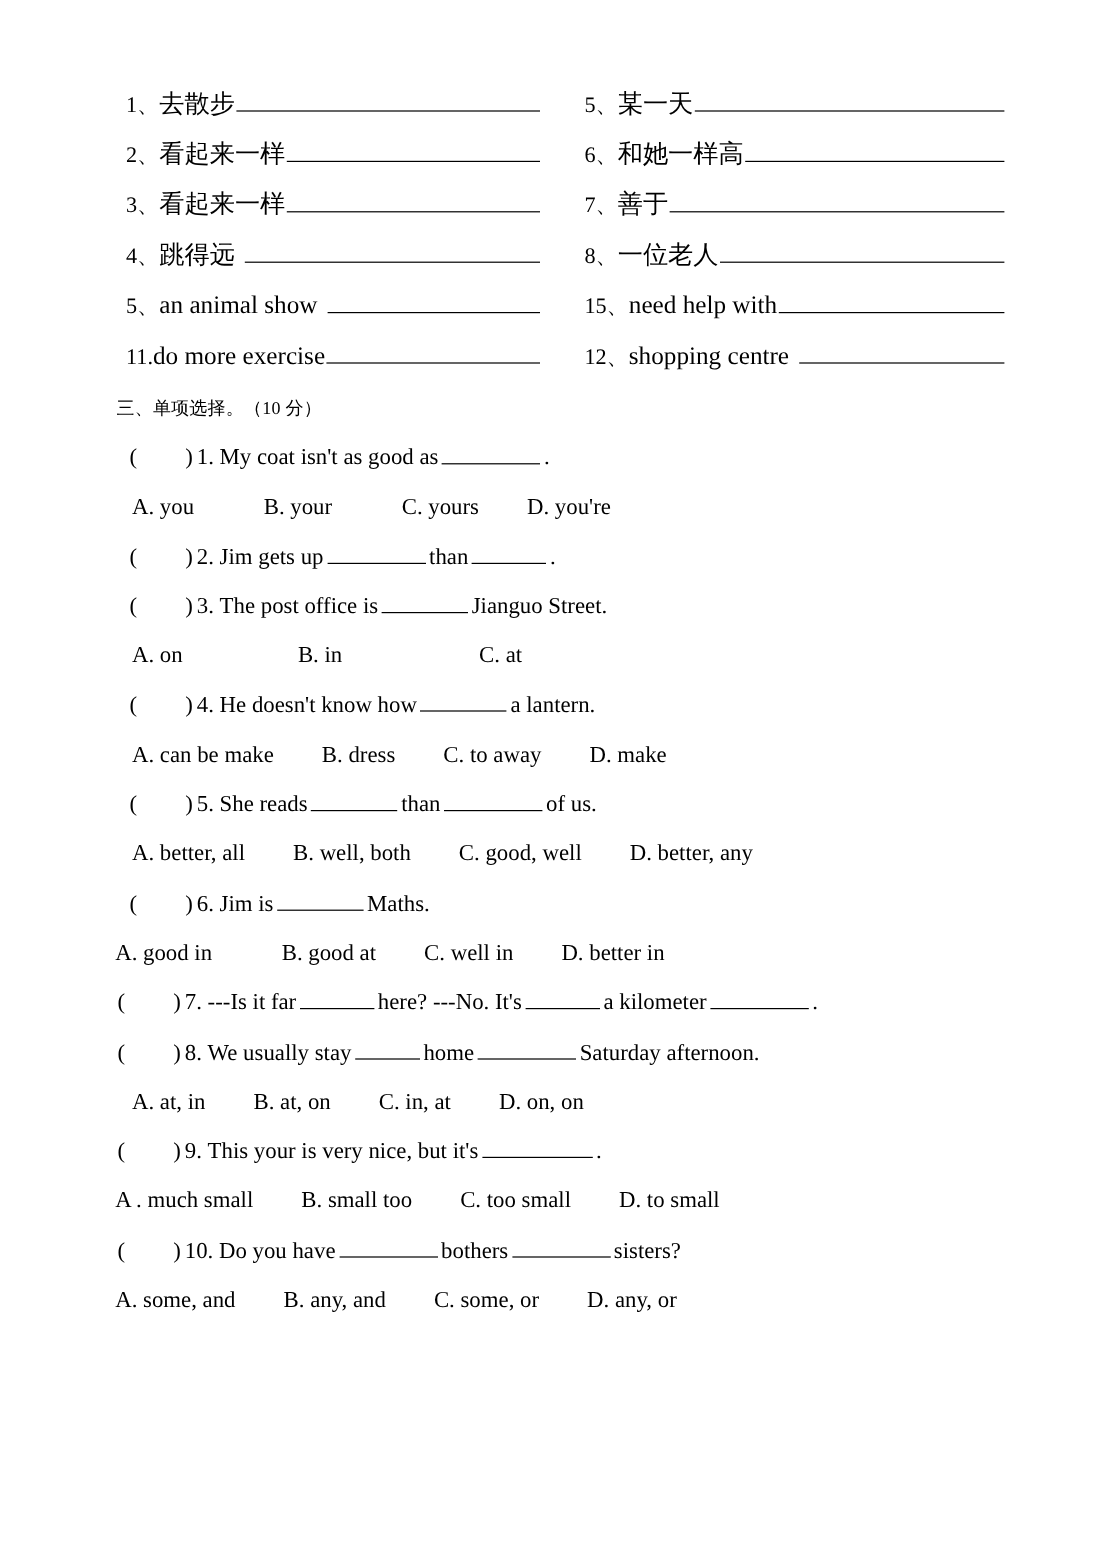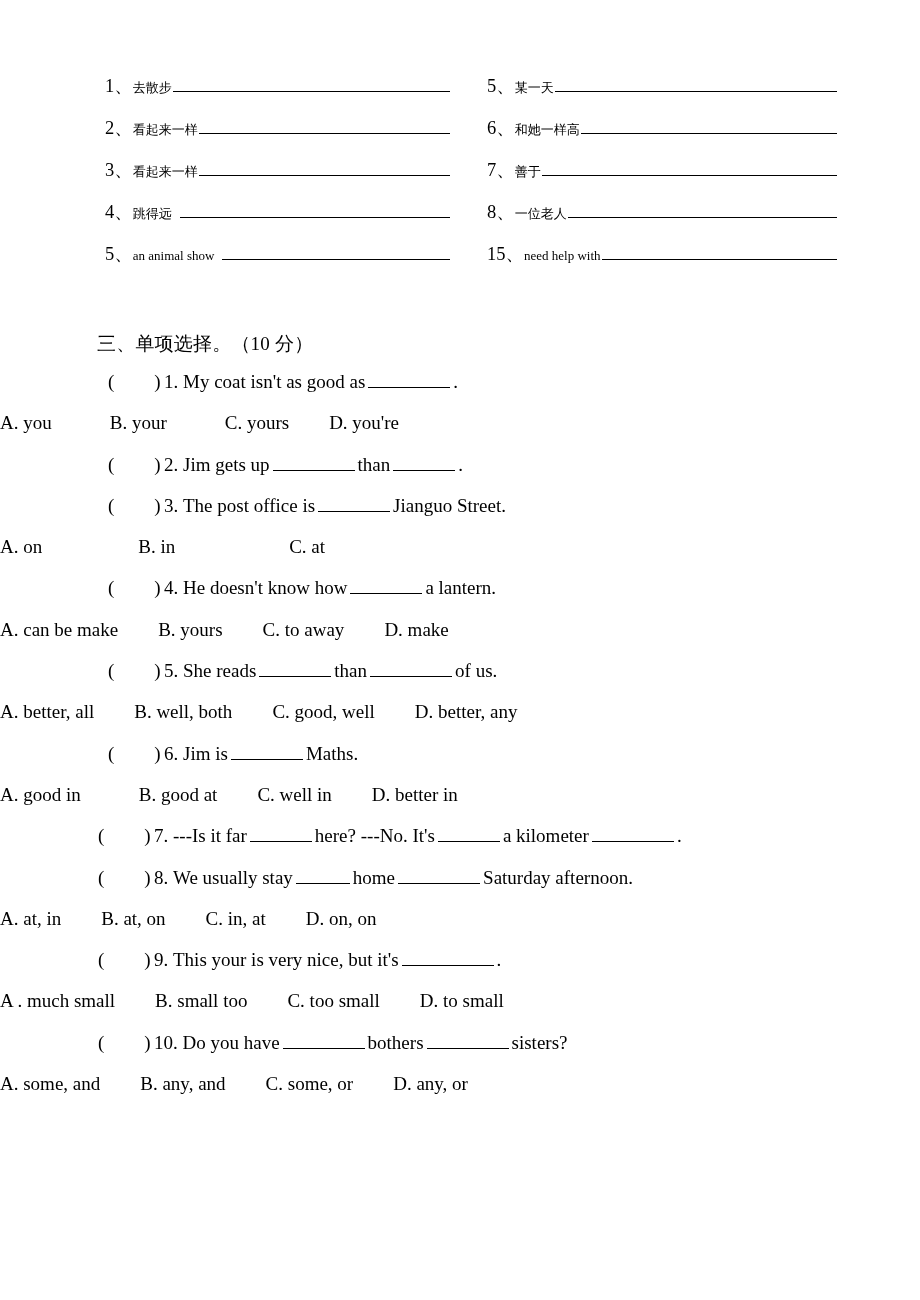--- a/index.html
+++ b/index.html
@@ -45,38 +45,38 @@
     white-space: nowrap;
   }
   .phrase-col.left  { position: absolute; left: 105px; width: 345px; }
   .phrase-col.right { position: absolute; left: 487px; width: 350px; }
 
   .p-num {
     font-size: 18.5px;
     flex: none;
   }
   .p-txt {
-    font-size: 13px;
+    font-size: 21px;
     flex: none;
   }
   .p-blank {
     flex: 1 1 auto;
     border-bottom: 1.3px solid #000;
     height: 15px;
     margin-left: 1px;
     min-width: 40px;
   }
   .p-blank.gap { margin-left: 8px; }
 
   
   .sec-head {
     position: absolute;
     left: 97px;
     top: 331px;
-    font-size: 19px;
+    font-size: 15px;
     letter-spacing: 0.2px;
     white-space: nowrap;
   }
 
   
   .mc-block {
     position: absolute;
     left: 0;
     top: 372px;
     width: 920px;
@@ -84,22 +84,22 @@
   .mc-line {
     height: 41.3px;
     font-size: 19px;
     line-height: 1;
     white-space: nowrap;
     display: flex;
     align-items: baseline;
   }
   .mc-line.q-indent  { padding-left: 108px; }
   .mc-line.q-flush   { padding-left: 98px; }
-  .mc-line.o-indent  { }
-  .mc-line.o-flush2  { }
+  .mc-line.o-indent  { padding-left: 110px; }
+  .mc-line.o-flush2  { padding-left: 96px; }
 
   .paren {
     display: inline-block;
     width: 56px;
     flex: none;
   }
   .paren .pl { margin-right: 40px; }
 
   .qtext { flex: none; }
 
@@ -186,20 +186,32 @@
         <span class="p-txt">an animal show</span>
         <span class="p-blank gap"></span>
       </div>
       <div class="phrase-col right">
         <span class="p-num">15、</span>
         <span class="p-txt">need help with</span>
         <span class="p-blank"></span>
       </div>
     </div>
 
+    <div class="phrase-row">
+      <div class="phrase-col left">
+        <span class="p-num">11.</span>
+        <span class="p-txt">do more exercise</span>
+        <span class="p-blank"></span>
+      </div>
+      <div class="phrase-col right">
+        <span class="p-num">12、</span>
+        <span class="p-txt">shopping centre</span>
+        <span class="p-blank gap"></span>
+      </div>
+    </div>
 
   </div>
 
   <div class="sec-head">三、单项选择。（10 分）</div>
 
   <div class="mc-block">
 
     <div class="mc-line q-indent">
       <span class="paren"><span class="pl">(</span><span>)</span></span>
       <span class="qtext">1.</span>&nbsp;
@@ -247,21 +259,21 @@
     <div class="mc-line q-indent">
       <span class="paren"><span class="pl">(</span><span>)</span></span>
       <span class="qtext">4.</span>&nbsp;
       <span class="qtext">He doesn't know how</span>
       <span class="u w7"></span>
       <span class="qtext">a lantern.</span>
     </div>
     <div class="mc-line o-indent">
       <span class="opt">A. can be make</span>
         <span class="sp-md"></span>
-      <span class="opt">B. yours</span>
+      <span class="opt">B. dress</span>
         <span class="sp-md"></span>
       <span class="opt">C. to away</span>
         <span class="sp-md"></span>
       <span class="opt">D. make</span>
     </div>
 
     <div class="mc-line q-indent">
       <span class="paren"><span class="pl">(</span><span>)</span></span>
       <span class="qtext">5.</span>&nbsp;
       <span class="qtext">She reads</span>

